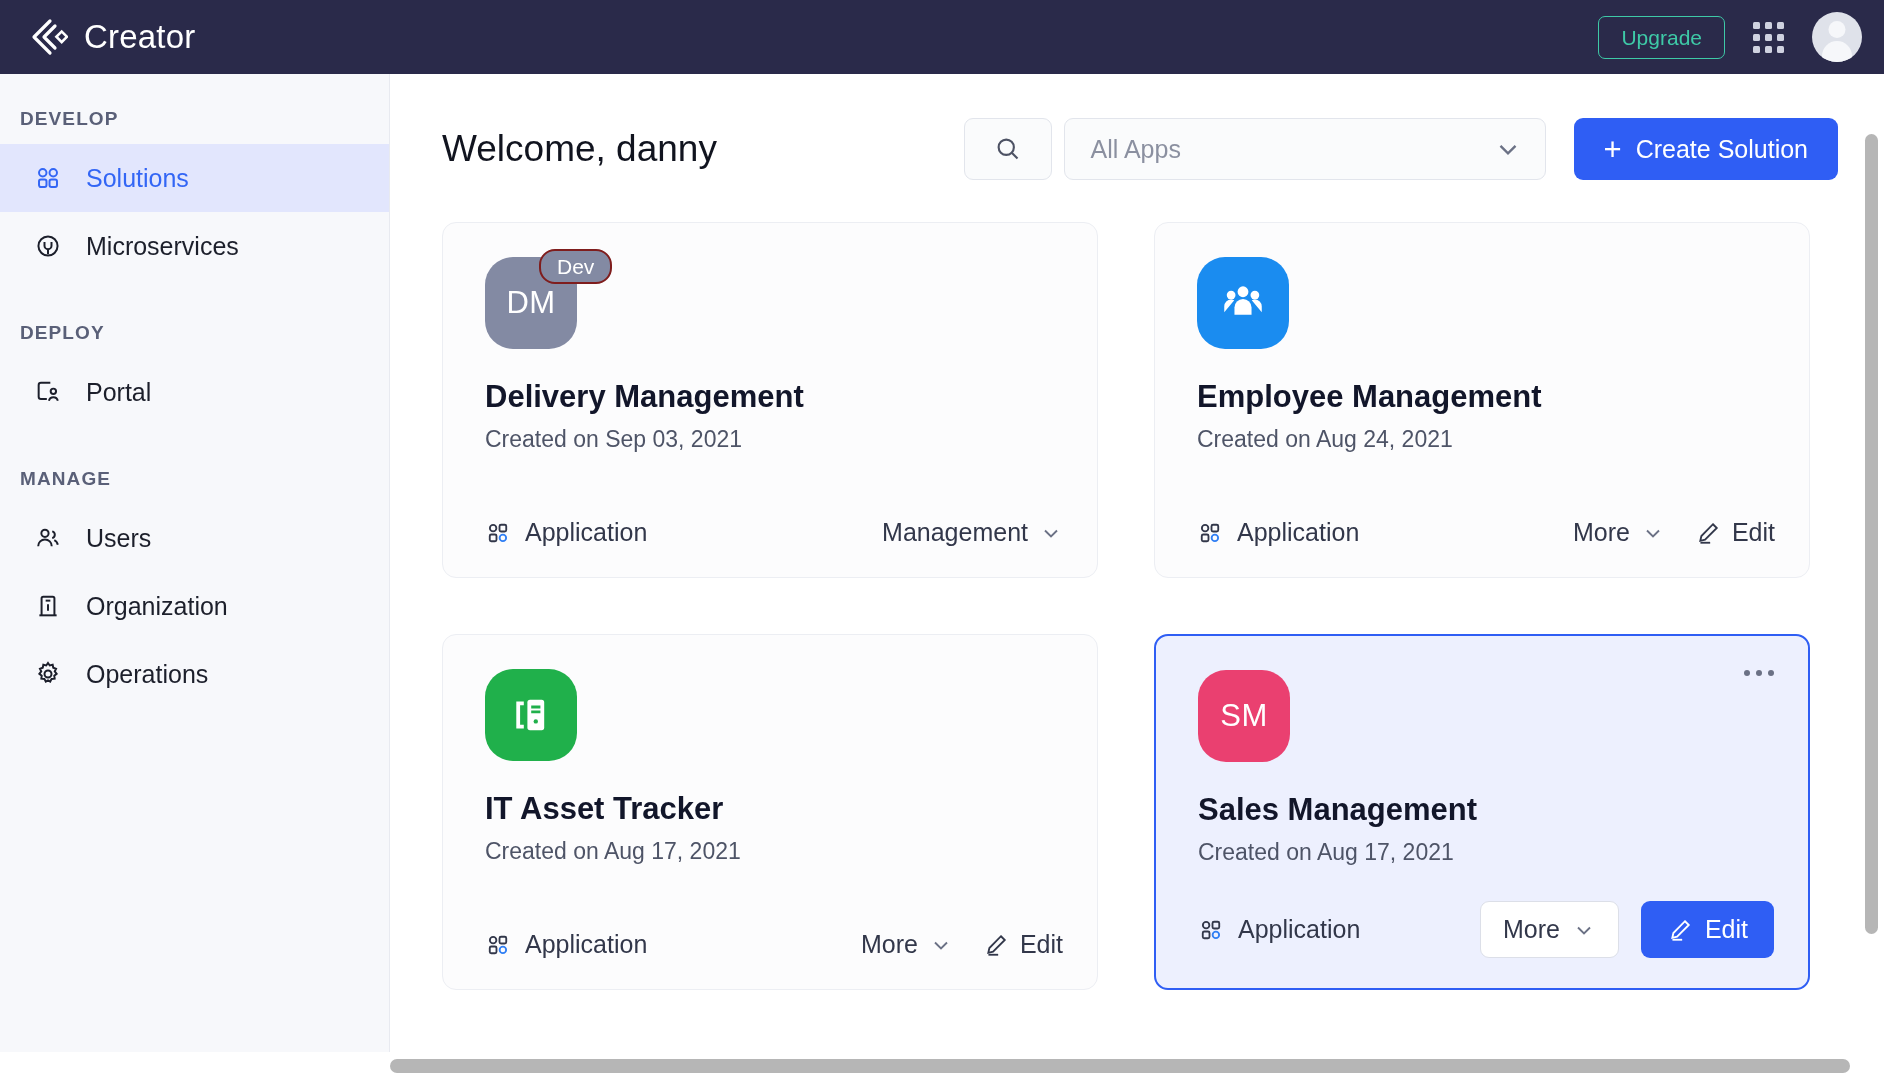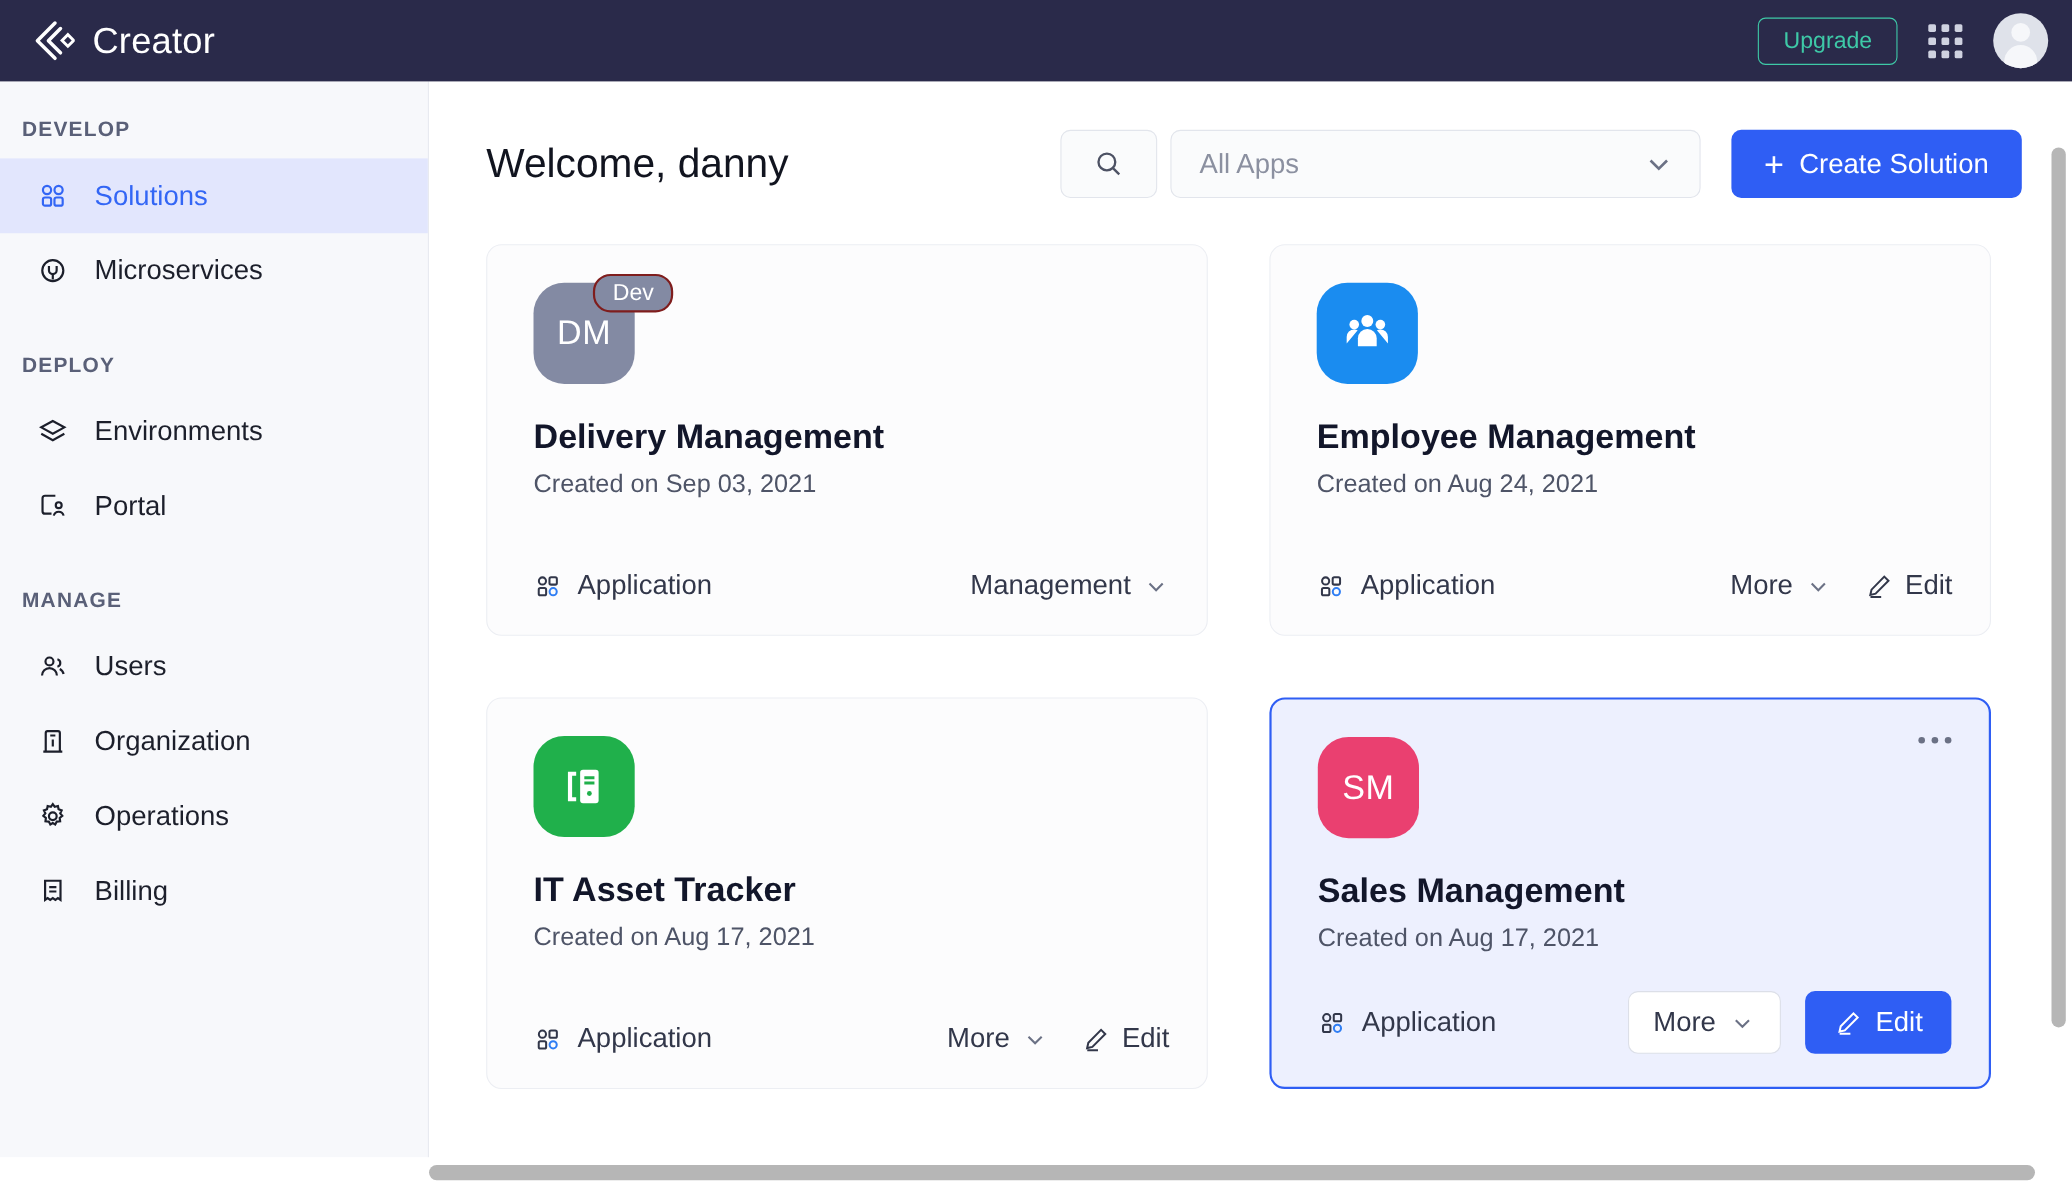--- a/index.html
+++ b/index.html
@@ -198,29 +198,20 @@
           </span>
           <span>Microservices</span>
         </div>
       </div>
 
       <div class="side-group">
         <div class="side-group-label">DEPLOY</div>
         <div class="side-item">
           <span class="side-ico">
             <svg viewBox="0 0 24 24" width="28" height="28">
-                <path d="M12 4 3 9l9 5 9-5-9-5z"></path>
-                <path d="M3 14l9 5 9-5"></path>
-              </svg>
-          </span>
-          <span>Environments</span>
-        </div>
-        <div class="side-item">
-          <span class="side-ico">
-            <svg viewBox="0 0 24 24" width="28" height="28">
                 <path d="M14 4H6a2 2 0 0 0-2 2v10a2 2 0 0 0 2 2h5"></path>
                 <circle cx="16.6" cy="11.4" r="2.3"></circle>
                 <path d="M12.8 19.5a3.9 3.9 0 0 1 7.6 0"></path>
               </svg>
           </span>
           <span>Portal</span>
         </div>
       </div>
 
       <div class="side-group">
@@ -248,30 +239,20 @@
           <span>Organization</span>
         </div>
         <div class="side-item">
           <span class="side-ico">
             <svg viewBox="0 0 24 24" width="28" height="28">
                 <circle cx="12" cy="12" r="3"></circle>
                 <path d="M12 2.6l1.5 2.1 2.5-.6.5 2.5 2.4.9-1.1 2.3 1.6 2-2 1.6.3 2.6-2.6.2-1.2 2.3L12 17.4l-1.9 1.1-1.2-2.3-2.6-.2.3-2.6-2-1.6 1.6-2L5.1 7.5l2.4-.9.5-2.5 2.5.6z"></path>
               </svg>
           </span>
           <span>Operations</span>
-        </div>
-        <div class="side-item">
-          <span class="side-ico">
-            <svg viewBox="0 0 24 24" width="28" height="28">
-                <path d="M6 4h12v15l-2-1.4-2 1.4-2-1.4-2 1.4L8 17.6 6 19z"></path>
-                <path d="M9.2 9h5.6"></path>
-                <path d="M9.2 12.4h5.6"></path>
-              </svg>
-          </span>
-          <span>Billing</span>
         </div>
       </div>
     </nav>
 
     <main class="main">
       <div class="main-inner">
 
         <div class="main-head">
           <div class="welcome">Welcome, danny</div>
 

